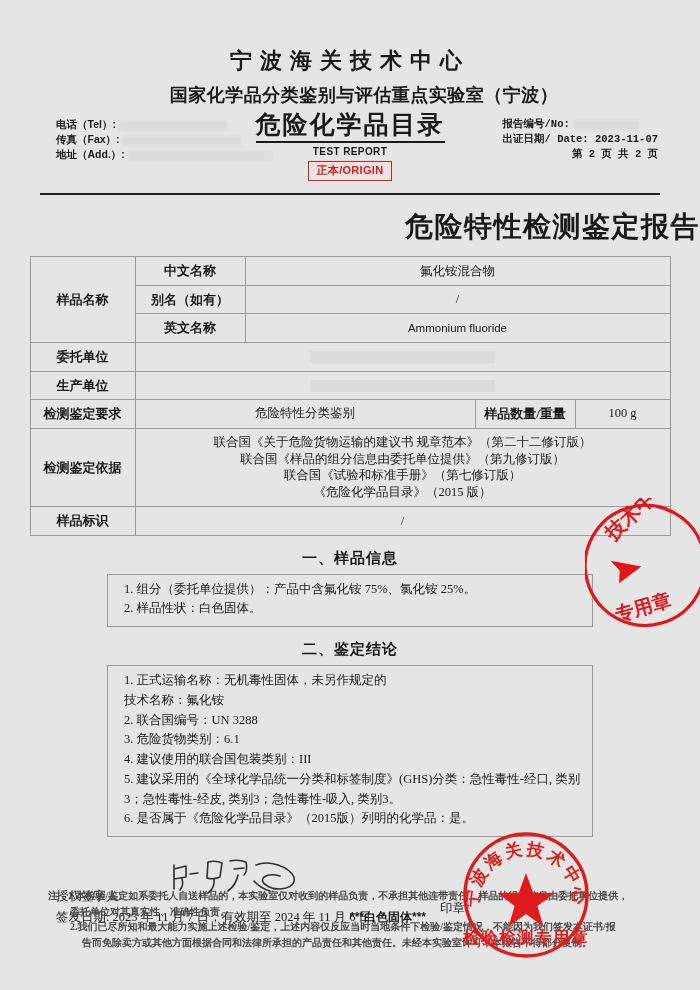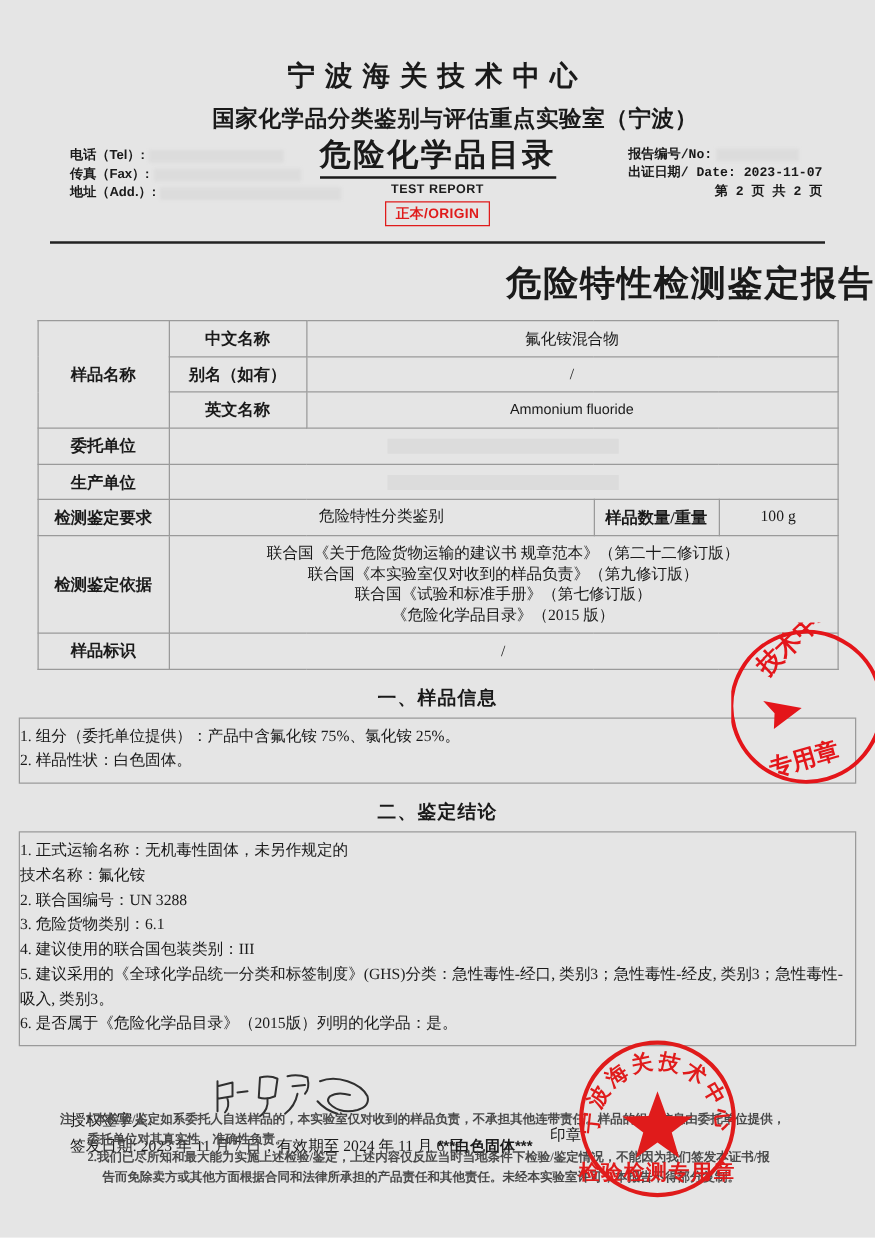--- a/index.html
+++ b/index.html
@@ -185,25 +185,25 @@
 
   
   .sec-head {
     text-align: center;
     font-size: 15px;
     font-weight: 700;
     letter-spacing: 1px;
     margin: 13px 0 6px 0;
   }
   .box {
-    width: 670px;
+    width: 486px;
     margin: 0 auto;
     border: 1px solid #9a9a9a;
     box-sizing: border-box;
-    padding: 5px 8px 7px 0;
+    padding: 5px 8px 7px 16px;
     font-size: 12.5px;
     line-height: 1.58;
   }
   .box .li { white-space: normal; }
 
   
   .sign-area {
     position: relative;
     width: 600px;
     margin: 26px auto 0 auto;
@@ -343,21 +343,21 @@
         <tr>
           <td class="lbl-cell">检测鉴定要求</td>
           <td class="val-cell" colspan="2">危险特性分类鉴别</td>
           <td class="lbl-cell">样品数量/重量</td>
           <td class="val-cell">100 g</td>
         </tr>
         <tr>
           <td class="lbl-cell">检测鉴定依据</td>
           <td class="basis" colspan="4">
             <span class="blk">联合国《关于危险货物运输的建议书 规章范本》（第二十二修订版）</span>
-            <span class="blk">联合国《本实验室仅对收到的样品负责》（第九修订版）</span>
+            <span class="blk">联合国《样品的组分信息由委托单位提供》（第九修订版）</span>
             <span class="blk">联合国《试验和标准手册》（第七修订版）</span>
             <span class="blk">《危险化学品目录》（2015 版）</span>
           </td>
         </tr>
         <tr>
           <td class="lbl-cell">样品标识</td>
           <td class="val-cell" colspan="4">/</td>
         </tr>
       </tbody>
     </table>

